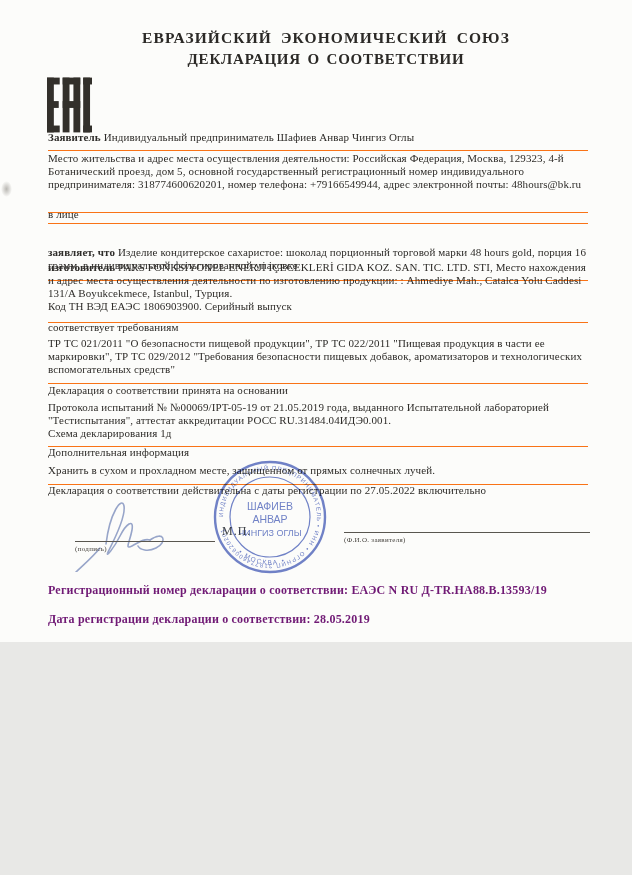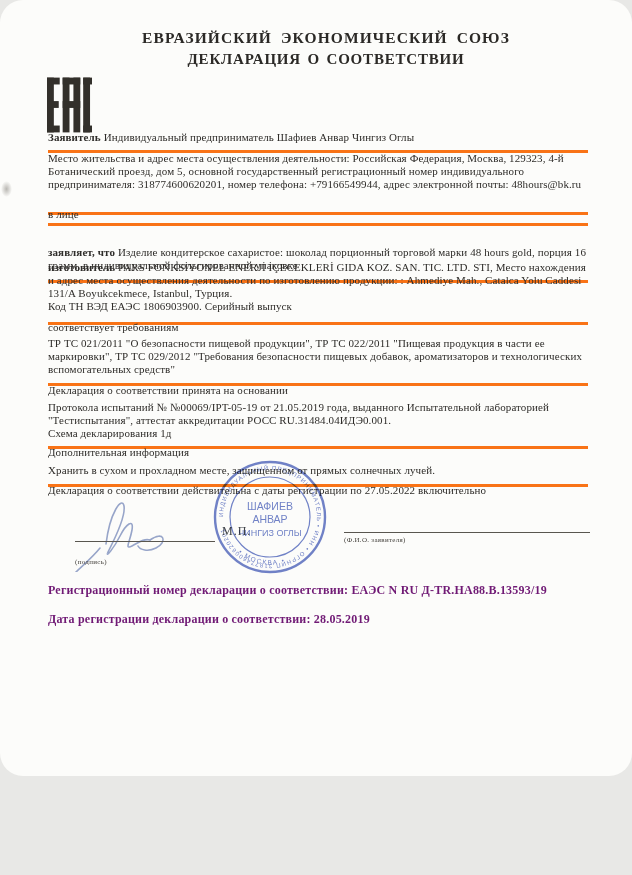--- a/index.html
+++ b/index.html
@@ -1,26 +1,26 @@
 <!DOCTYPE html>
 <html><head>
 <meta charset="utf-8">
 <style>
   html,body{margin:0;padding:0;background:#e8e8e6;}
   .page{
-    position:relative;width:632px;height:776px;margin:0 auto;
+    position:relative;width:632px;height:642px;margin:0 auto;
     background:#fcfcfa;overflow:hidden;
-    font-family:"Liberation Serif",serif;color:#2e2c29;border-radius:23px;
+    font-family:"Liberation Serif",serif;color:#2e2c29;
   }
   .title-wrap{position:absolute;top:29px;left:0;right:0;text-align:center;transform:translateX(10px);}
   .title-1{font-size:15.5px;font-weight:bold;letter-spacing:1.1px;word-spacing:4px;color:#2b2926;}
   .title-2{font-size:15px;font-weight:bold;letter-spacing:.8px;word-spacing:2px;margin-top:4px;color:#2b2926;}
   .eac-logo{position:absolute;left:47px;top:77px;}
   .sec{position:absolute;left:48px;width:540px;font-size:11px;line-height:13px;letter-spacing:.1px;}
-  .bb{border-bottom:3px solid #f97316;}
+  .bb{border-bottom:1px solid #f97316;}
   .b{font-weight:normal;}
   .lbl{font-weight:bold;margin-right:3px;}
   .sig-line{position:absolute;border-top:1px solid #59564f;}
   .small-cap{position:absolute;font-size:7px;color:#45423d;letter-spacing:.3px;}
   .name-text{position:absolute;font-size:12px;text-align:center;color:#2e2c29;}
   .mp-mark{position:absolute;left:222px;top:524px;font-size:12px;color:#3f4348;letter-spacing:1px;}
   .stamp{position:absolute;left:212px;top:459px;opacity:.82;mix-blend-mode:multiply;}
   .sig-svg{position:absolute;left:66px;top:490px;opacity:.9;}
   .footer-line{position:absolute;left:48px;font-size:12px;font-weight:bold;letter-spacing:.2px;color:#701a75;}
   .smudge{position:absolute;left:1px;top:181px;width:11px;height:16px;border-radius:50%;
@@ -109,21 +109,21 @@
   <div class="sig-svg">
     <svg width="152" height="82" viewBox="0 0 152 82" aria-hidden="true">
       <g fill="none" stroke="#8d9cc4" stroke-width="1.6" stroke-linecap="round">
         <path d="M40,54 C44,22 56,6 58,16 C60,28 46,54 42,62 C39,69 48,58 54,46 C60,34 68,28 66,40 C64,52 58,60 66,56 C72,53 78,48 84,50"></path>
         <path d="M84,50 C98,40 102,52 90,58 C82,62 74,60 72,56"></path>
         <path d="M34,58 C26,68 16,76 8,84"></path>
       </g>
     </svg>
   </div>
   <div class="sig-line" style="left:75px;top:541px;width:140px;"></div>
-  <div class="small-cap" style="left:75px;top:558px;width:140px;">(подпись)</div>
+  <div class="small-cap" style="left:75px;top:545px;width:140px;">(подпись)</div>
 
   <div class="mp-mark">М.П.</div>
 
   <div class="stamp">
     <svg width="116" height="116" viewBox="0 0 116 116" aria-hidden="true">
       <defs>
         <path id="ring-top" d="M58,58 m-47,0 a47,47 0 1,1 94,0 a47,47 0 1,1 -94,0"></path>
         <path id="ring-bottom" d="M12,70 A47.5,47.5 0 0 0 104,70"></path>
       </defs>
       <circle cx="58" cy="58" r="55" fill="none" stroke="#5268bf" stroke-width="2.4"></circle>

